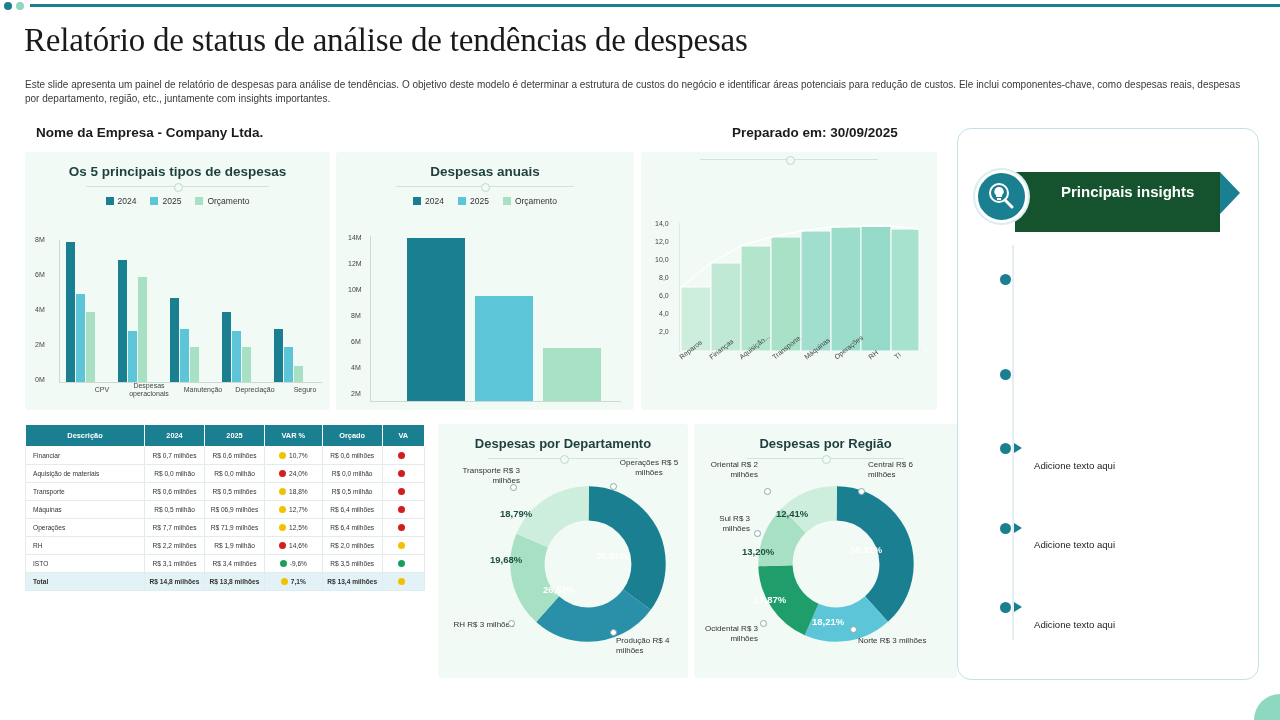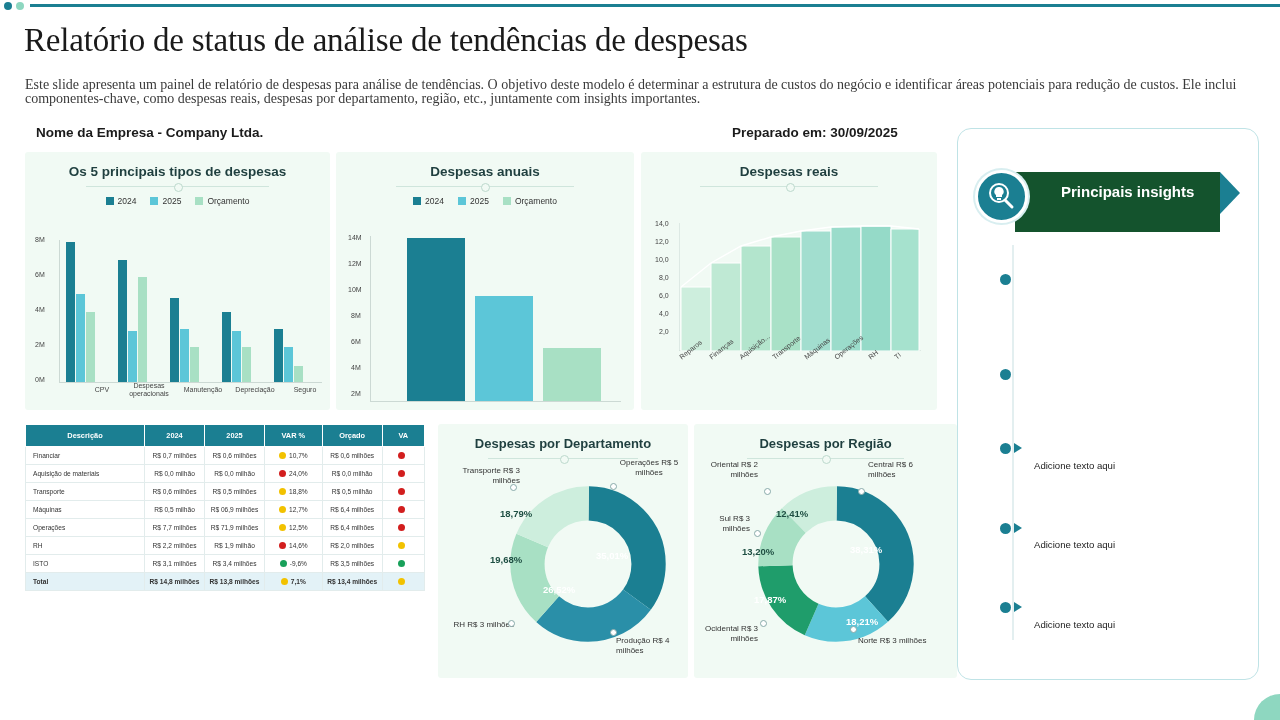--- a/index.html
+++ b/index.html
@@ -10,21 +10,21 @@
   .page{position:relative;width:1280px;height:720px;}
 
   
   .topbar{position:absolute;top:0;left:0;width:1280px;height:10px;}
   .topline{position:absolute;left:30px;top:4px;width:1250px;height:3px;background:#1b7f92;}
   .dot{position:absolute;top:2px;width:8px;height:8px;border-radius:50%;}
   .dot1{left:4px;background:#1b7f92;}
   .dot2{left:16px;background:#8ed7c0;}
 
   .title{position:absolute;left:24px;top:22px;font-family:"Liberation Serif",serif;font-size:33px;color:#1a1a1a;font-weight:400;letter-spacing:-0.2px;}
-  .subtitle{position:absolute;left:25px;top:78px;width:1230px;font-size:14px;line-height:14px;color:#3a3a3a;font-family:Liberation Serif, serif;}
+  .subtitle{position:absolute;left:25px;top:78px;width:1230px;font-size:10px;line-height:14px;color:#3a3a3a;}
 
   .company{position:absolute;left:36px;top:125px;font-size:13.5px;font-weight:bold;color:#1b1b1b;}
   .prepared{position:absolute;left:732px;top:125px;font-size:13.5px;font-weight:bold;color:#1b1b1b;}
 
   .card{position:absolute;background:#f1faf4;border-radius:3px;}
   .card-title{text-align:center;font-size:13.5px;font-weight:bold;color:#1f3f3f;padding-top:12px;}
   .tdivider{width:60%;margin:7px auto 0 auto;height:1px;background:#cfe5dc;position:relative;}
   .tdivider:after{content:"";position:absolute;left:50%;top:-3px;margin-left:-3.5px;width:7px;height:7px;border-radius:50%;background:#f1faf4;border:1px solid #bcd9cd;}
 
   .legend{display:flex;justify-content:center;gap:14px;margin-top:9px;font-size:8.5px;color:#333;}
@@ -142,21 +142,20 @@
 
       <div style="position:absolute;left:22px;top:-2px;width:250px;height:165px;border-left:1px solid #ccd9d4;border-bottom:1px solid #ccd9d4;">
         <div class="bar" style="left:36px;width:58px;height:163px;background:#1b7f92;"></div>
         <div class="bar" style="left:104px;width:58px;height:105px;background:#5cc6d8;"></div>
         <div class="bar" style="left:172px;width:58px;height:53px;background:#a8e0c4;"></div>
       </div>
     </div>
   </div>
 
   <div class="card" style="left:641px;top:152px;width:296px;height:258px;">
-    <div class="card-title">Despesas reais</div>
     <div class="tdivider"></div>
 
     <div style="position:absolute;left:14px;top:68px;width:270px;height:175px;">
       <div class="axis-lbl" style="left:0;top:0px;">14,0</div>
       <div class="axis-lbl" style="left:0;top:18px;">12,0</div>
       <div class="axis-lbl" style="left:0;top:36px;">10,0</div>
       <div class="axis-lbl" style="left:4px;top:54px;">8,0</div>
       <div class="axis-lbl" style="left:4px;top:72px;">6,0</div>
       <div class="axis-lbl" style="left:4px;top:90px;">4,0</div>
       <div class="axis-lbl" style="left:4px;top:108px;">2,0</div>
@@ -298,21 +297,21 @@
 
     <svg width="160" height="160" viewBox="0 0 42 42" style="position:absolute;left:62px;top:60px;">
       <circle cx="21" cy="21" r="15.9" fill="transparent" stroke="#1b7f92" stroke-width="9" stroke-dasharray="38.31 61.69" stroke-dashoffset="25"></circle>
       <circle cx="21" cy="21" r="15.9" fill="transparent" stroke="#5cc6d8" stroke-width="9" stroke-dasharray="18.21 81.79" stroke-dashoffset="-13.31"></circle>
       <circle cx="21" cy="21" r="15.9" fill="transparent" stroke="#1f9d6b" stroke-width="9" stroke-dasharray="17.87 82.13" stroke-dashoffset="-31.52"></circle>
       <circle cx="21" cy="21" r="15.9" fill="transparent" stroke="#a8e0c4" stroke-width="9" stroke-dasharray="13.20 86.80" stroke-dashoffset="-49.39"></circle>
       <circle cx="21" cy="21" r="15.9" fill="transparent" stroke="#cdeedd" stroke-width="9" stroke-dasharray="12.41 87.59" stroke-dashoffset="-62.59"></circle>
     </svg>
 
     <div class="donut-val" style="left:156px;top:120px;">38,31%</div>
-    <div class="donut-val" style="left:118px;top:192px;margin-left:34px;">18,21%</div>
+    <div class="donut-val" style="left:118px;top:192px;">18,21%</div>
     <div class="donut-val" style="left:60px;top:170px;">17,87%</div>
     <div class="donut-val" style="left:48px;top:122px;color:#1f4f43;">13,20%</div>
     <div class="donut-val" style="left:82px;top:84px;color:#1f4f43;">12,41%</div>
 
     <div class="donut-lbl" style="left:174px;top:36px;width:64px;text-align:left;">Central R$ 6 milhões</div>
     <div class="donut-lbl" style="left:164px;top:212px;width:70px;text-align:left;">Norte R$ 3 milhões</div>
     <div class="donut-lbl" style="left:2px;top:200px;width:62px;text-align:right;">Ocidental R$ 3 milhões</div>
     <div class="donut-lbl" style="left:2px;top:90px;width:54px;text-align:right;">Sul R$ 3 milhões</div>
     <div class="donut-lbl" style="left:2px;top:36px;width:62px;text-align:right;">Oriental R$ 2 milhões</div>
 

